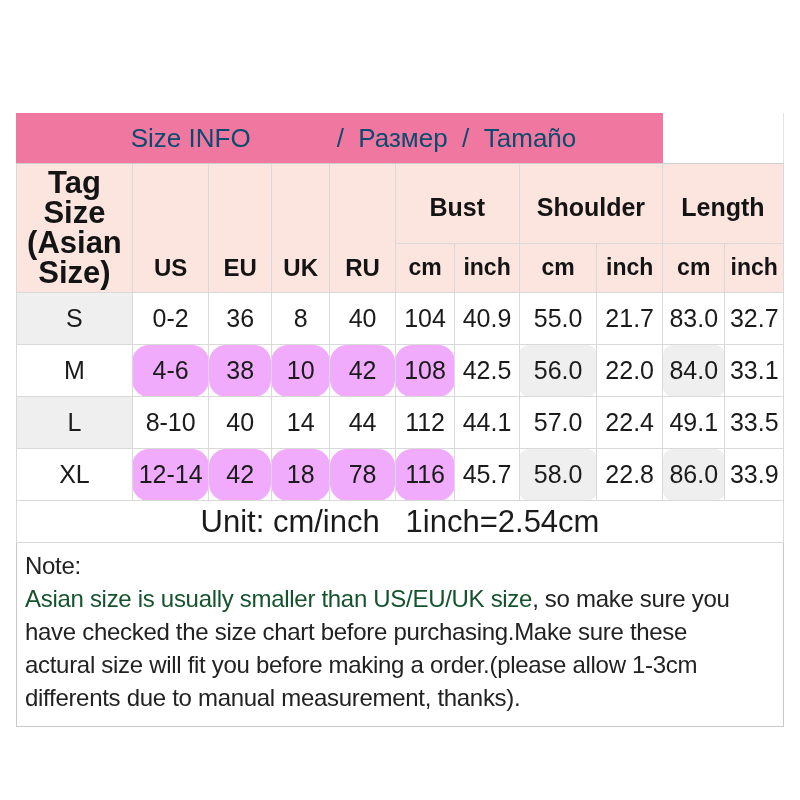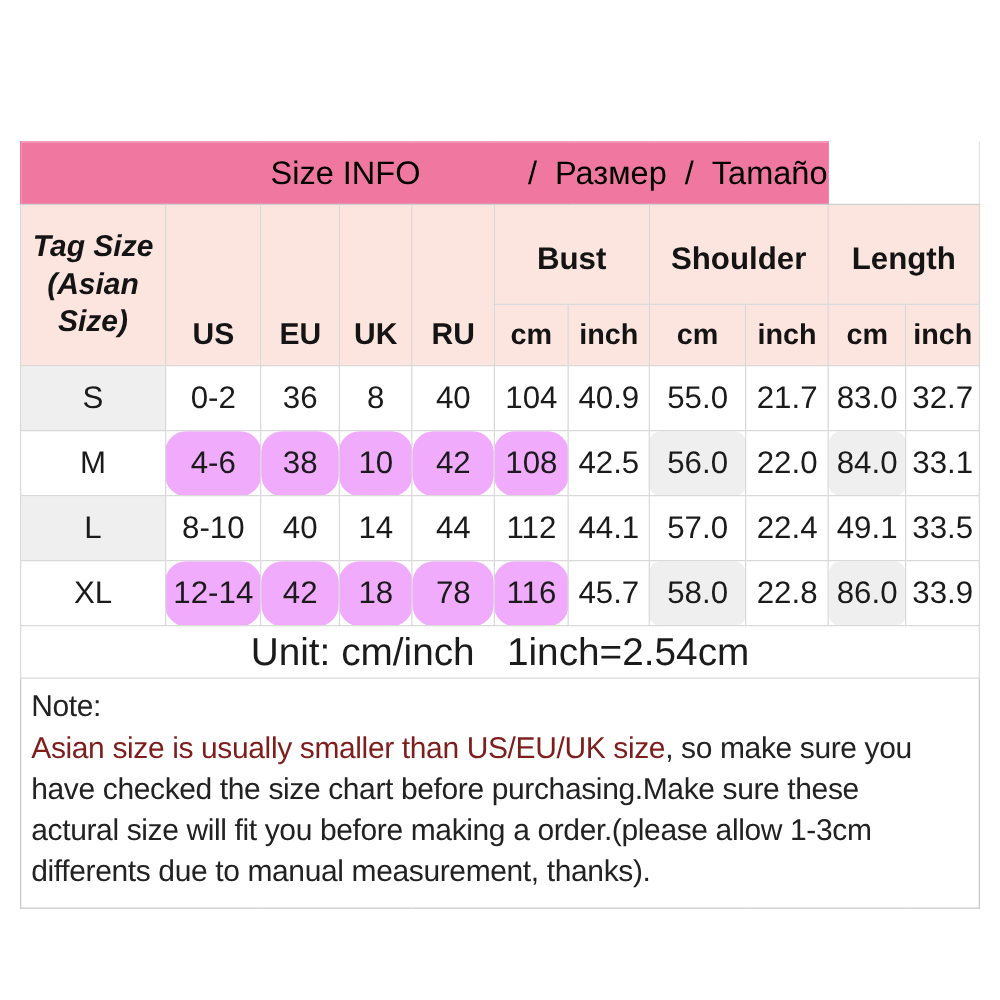--- a/index.html
+++ b/index.html
@@ -10,50 +10,50 @@
   }
   table.size-table{
     position:absolute;left:16px;top:113px;width:768px;
     border-collapse:collapse;table-layout:fixed;
   }
   td{border:1px solid #d9d9d9;text-align:center;padding:0;background:#ffffff;}
   
   .tr-title{height:50px;}
   td.title-bar{
     background:#f078a0;border-color:#f078a0 #f078a0 #cfcfcf #f078a0;
-    text-align:right;color:#000000;font-size:26px;vertical-align:middle;
+    text-align:center;color:#0c4a6e;font-size:26px;vertical-align:middle;
   }
   .title-bar .t1{padding-left:28px;white-space:pre;}
   .title-bar .t2{margin-left:86px;white-space:pre;}
   td.title-empty{border-color:#ffffff #e4e4e4 #cfcfcf #ffffff;}
   
   .tr-h1{height:80px;}
   .tr-h2{height:49px;}
   td.hcell{background:#fbe5de;font-weight:bold;color:#141414;}
-  td.tag-head{vertical-align:middle;font-size:24px;line-height:30px;white-space:pre-line;font-style:italic;}
+  td.tag-head{vertical-align:middle;font-size:31px;line-height:30px;white-space:pre-line;}
   td.region-head{vertical-align:bottom;padding-bottom:10px;font-size:24px;margin-top:27px;}
   td.measure-head{vertical-align:bottom;padding-bottom:21px;font-size:25px;}
   td.unit-head{vertical-align:bottom;padding-bottom:11px;font-size:23px;}
   
   .tr-data{height:52px;font-size:25px;}
   .tr-data td{color:#1b1b1b;}
   tr.row-a td:nth-child(1){background:#efefef;}
   tr.row-b td:nth-child(n+2):nth-child(-n+6){background:#f0abfc;border-radius:17px;}
   tr.row-b td:nth-child(8),tr.row-b td:nth-child(10){background:#efefef;border-radius:10px;}
   
   .tr-unit{height:42px;}
   .tr-unit td{font-size:31px;white-space:pre;}
   
   .tr-note td{
     text-align:left;vertical-align:top;border-color:#c9c9c9;
     padding:6px 8px 12px 8px;font-size:24px;line-height:33px;
     letter-spacing:-0.3px;color:#222222;
   }
   .tr-note .note-line{white-space:nowrap;}
-  .note-red{color:#7f1d1d;}
+  .note-red{color:#14532d;}
 </style>
 </head>
 <body>
 
 <div class="canvas">
   <table class="size-table">
     <colgroup>
       <col style="width:115px">
         <col style="width:76px">
         <col style="width:62px">

